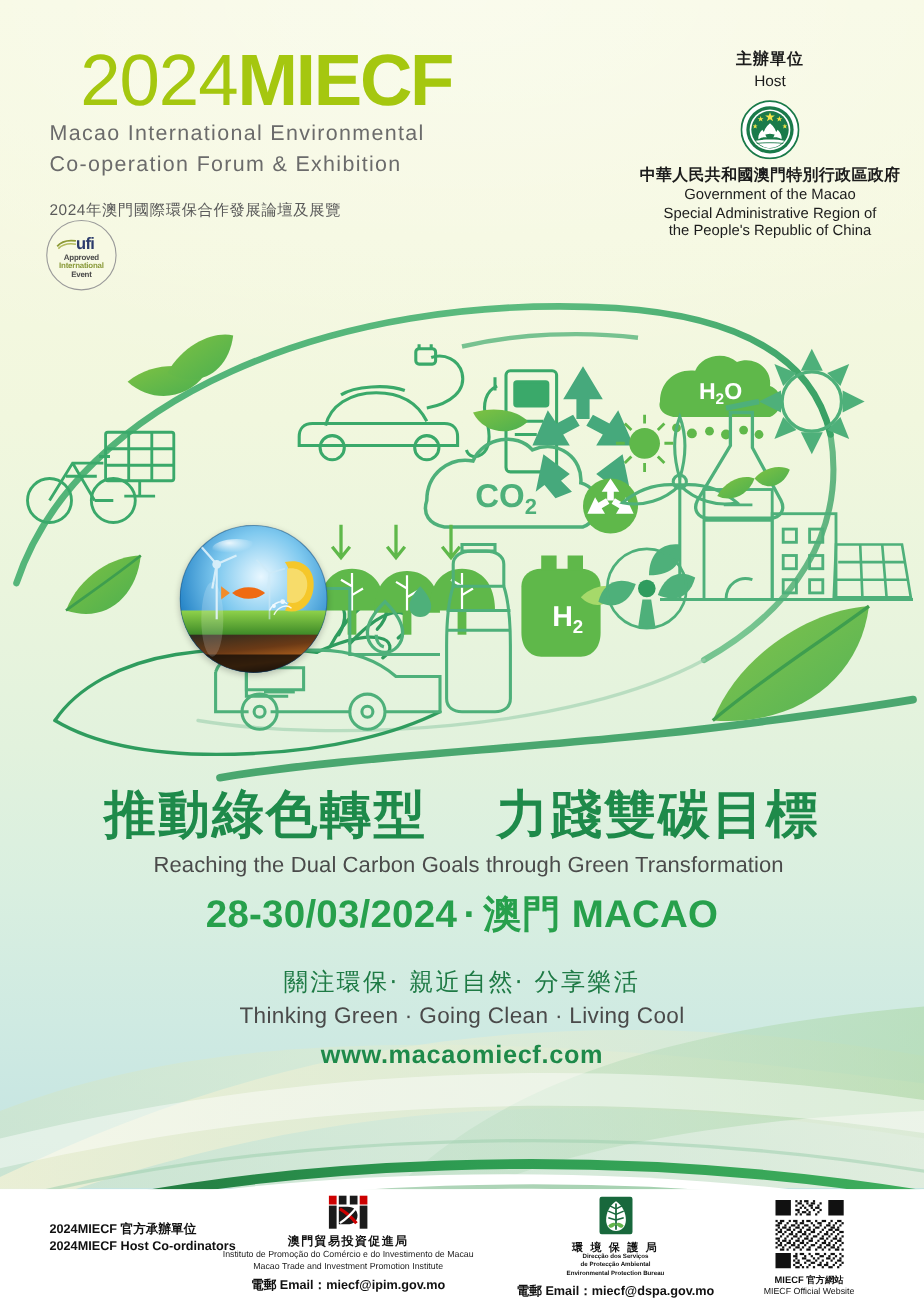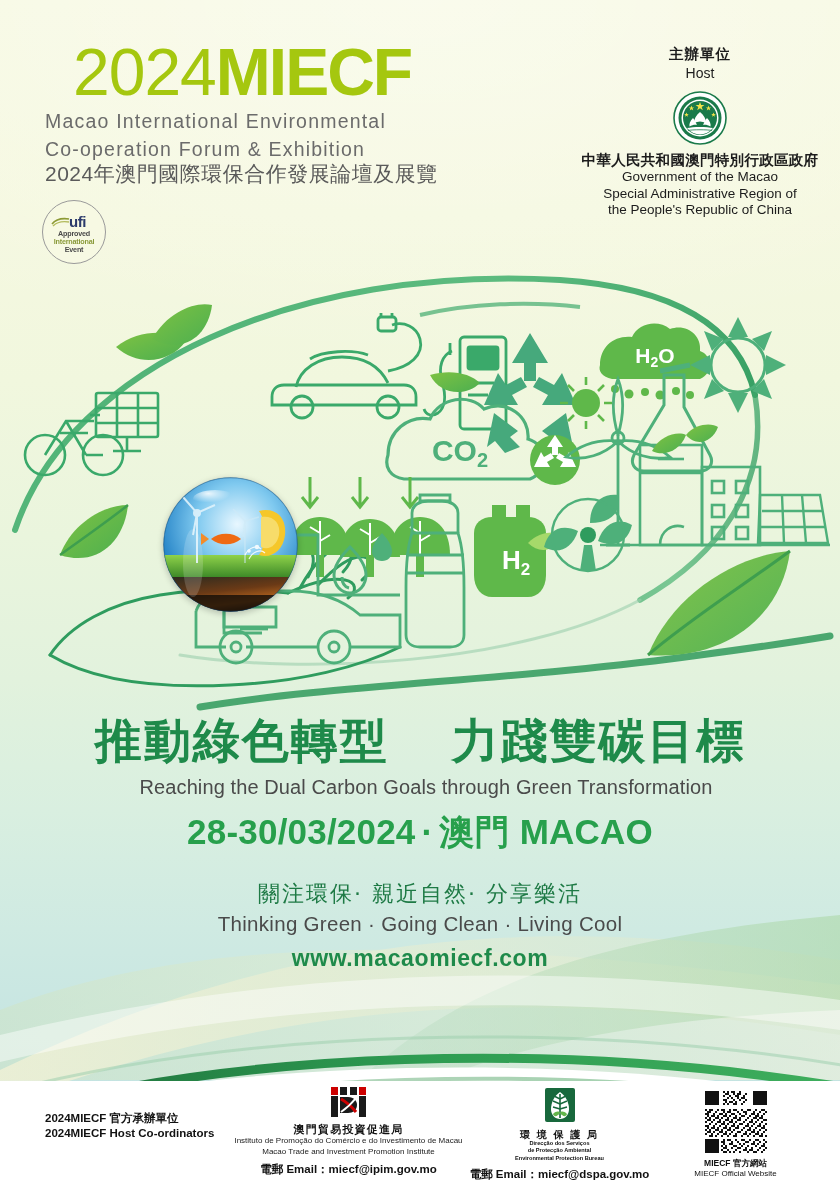--- a/index.html
+++ b/index.html
@@ -49,24 +49,24 @@
   .logo-sub {
     color: #6b6b6b;
     font-size: 19.5px;
     line-height: 23.5px;
     letter-spacing: 1.2px;
     margin-top: 4px;
     white-space: nowrap;
   }
   .logo-sub-cn {
     color: #5a5a5a;
-    font-size: 21px;
+    font-size: 14px;
     line-height: 24px;
     letter-spacing: 0.5px;
-    margin-top: 1px;
+    margin-top: 17px;
     white-space: nowrap;
   }
 
   .ufi-badge {
     position: absolute;
     left: 42px;
     top: 200px;
     width: 62px;
     height: 62px;
     border: 1px solid #9a9a9a;
@@ -177,21 +177,21 @@
     background: #ffffff;
     padding-left: 20px;
   }
   .foot-label {
     position: absolute;
     left: 45px; top: 30px;
     font-size: 11.5px; font-weight: 700; color: #111;
     line-height: 15px;
     white-space: nowrap;
   }
-  .foot-ipim { position:absolute; left: 216px; top: 4px; width: 265px; text-align:center; }
+  .foot-ipim { position:absolute; left: 184px; top: 4px; width: 265px; text-align:center; }
   .foot-dspa { position:absolute; left: 442px; top: 6px; width: 235px; text-align:center; }
   .foot-qr   { position:absolute; left: 678px; top: 8px; width: 115px; text-align:center; }
 
   .org-cn { font-size: 11px; font-weight: 700; color:#111; letter-spacing: 1.2px; line-height: 14px; }
   .org-pt { font-size: 8px; color:#222; line-height: 10.5px; }
   .org-en { font-size: 8px; color:#222; line-height: 10.5px; }
   .org-mail { font-size: 11.5px; font-weight: 700; color:#111; margin-top: 5px; line-height: 15px; }
   .qr-cn { font-size: 8.5px; font-weight:700; color:#111; line-height: 11px; }
   .qr-en { font-size: 8px; font-weight:400; color:#111; line-height: 10px; }
 

